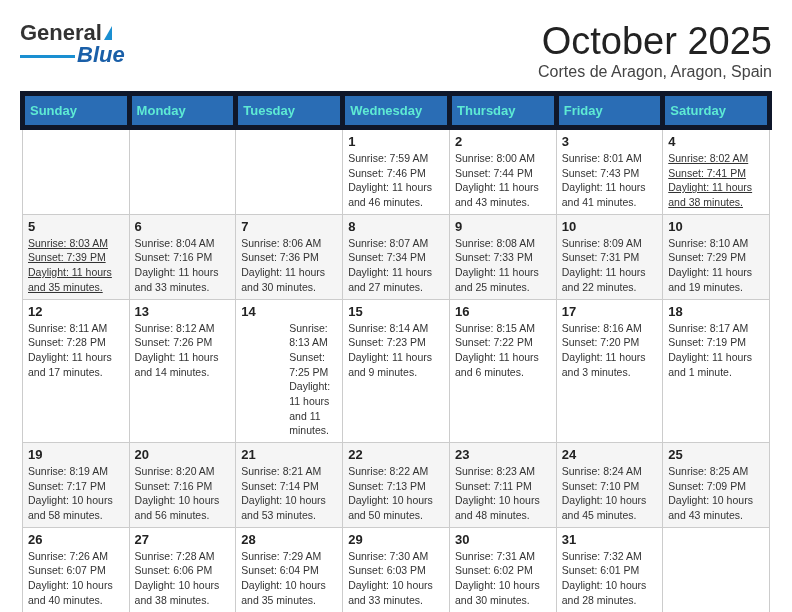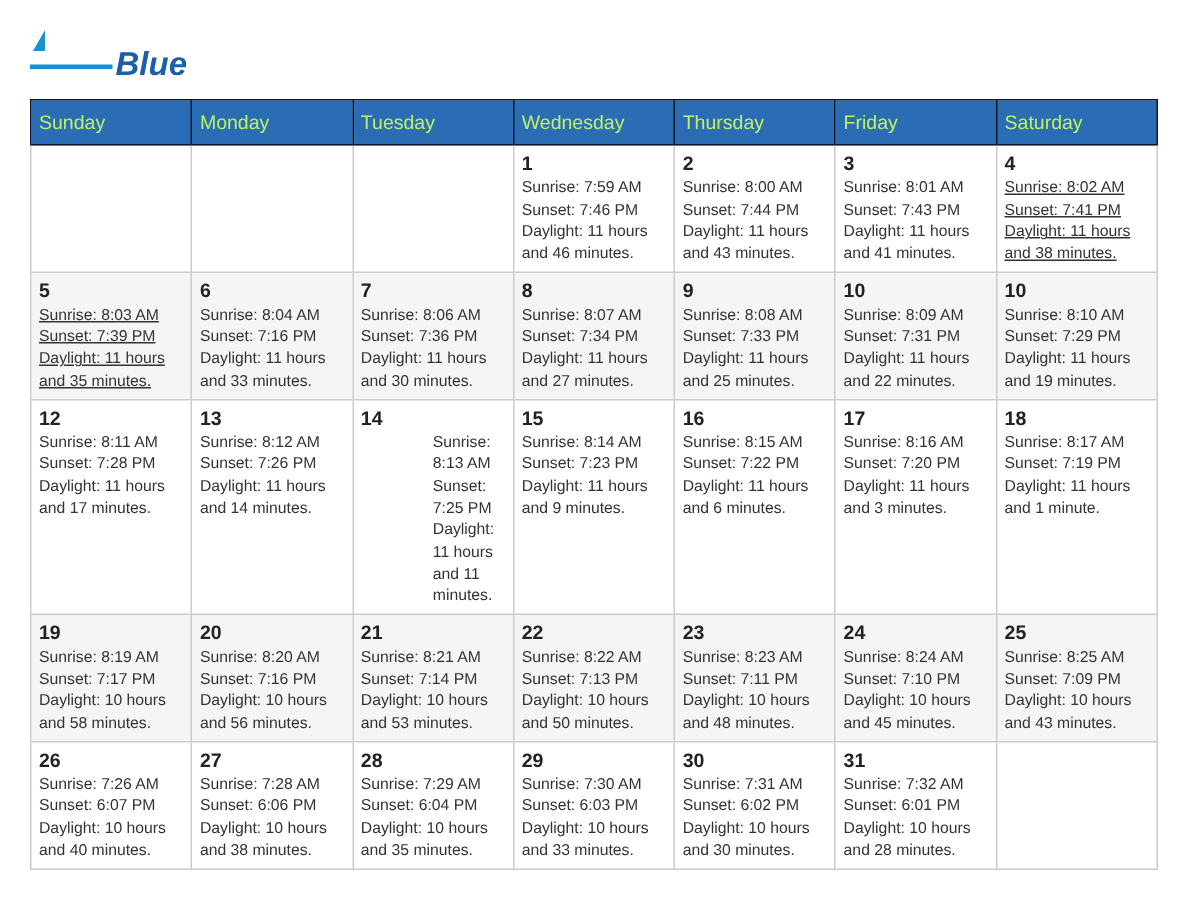--- a/index.html
+++ b/index.html
@@ -47,26 +47,26 @@
       color: #444;
       font-weight: normal;
     }
     .calendar {
       width: 100%;
       border-collapse: collapse;
       font-size: 11px;
     }
     .calendar th {
       background: #2a6db5;
-      color: #bef264;
+      color: #5eead4;
       padding: 7px 5px;
       text-align: left;
       font-size: 13px;
-      font-weight: normal;
-      border: 1px solid #0f172a;
+      font-weight: bold;
+      border: 5px solid #0f172a;
     }
     .calendar td {
       border: 1px solid #ccc;
       vertical-align: top;
       padding: 4px 5px;
       width: 107px;
       min-height: 80px;
       background: #fff;
     }
     .calendar tr:nth-child(even) td {
@@ -84,26 +84,31 @@
       line-height: 1.4;
     }
     .empty { background: #fff !important; }
   </style>
 </head>
 <body>
 
 <div class="header">
   <div class="logo">
     <div style="display:flex; align-items:center;">
+      <span style="font-size:22px; font-weight:bold; color:#333;">General</span>
       <span class="logo-triangle"></span>
     </div>
     <div style="display:flex; align-items:center; margin-top:-4px;">
       <div class="logo-line"></div>
       <span style="font-size:22px; font-weight:bold; color:#1a5fa8; margin-left:2px;font-style:italic;">Blue</span>
     </div>
+  </div>
+  <div class="title-block">
+    <div class="month-title">October 2025</div>
+    <div class="location-title">Cortes de Aragon, Aragon, Spain</div>
   </div>
 </div>
 
 <table class="calendar">
   <thead>
     <tr id="weekday-header">
         <th>Sunday</th>
         <th>Monday</th>
         <th>Tuesday</th>
         <th>Wednesday</th>

